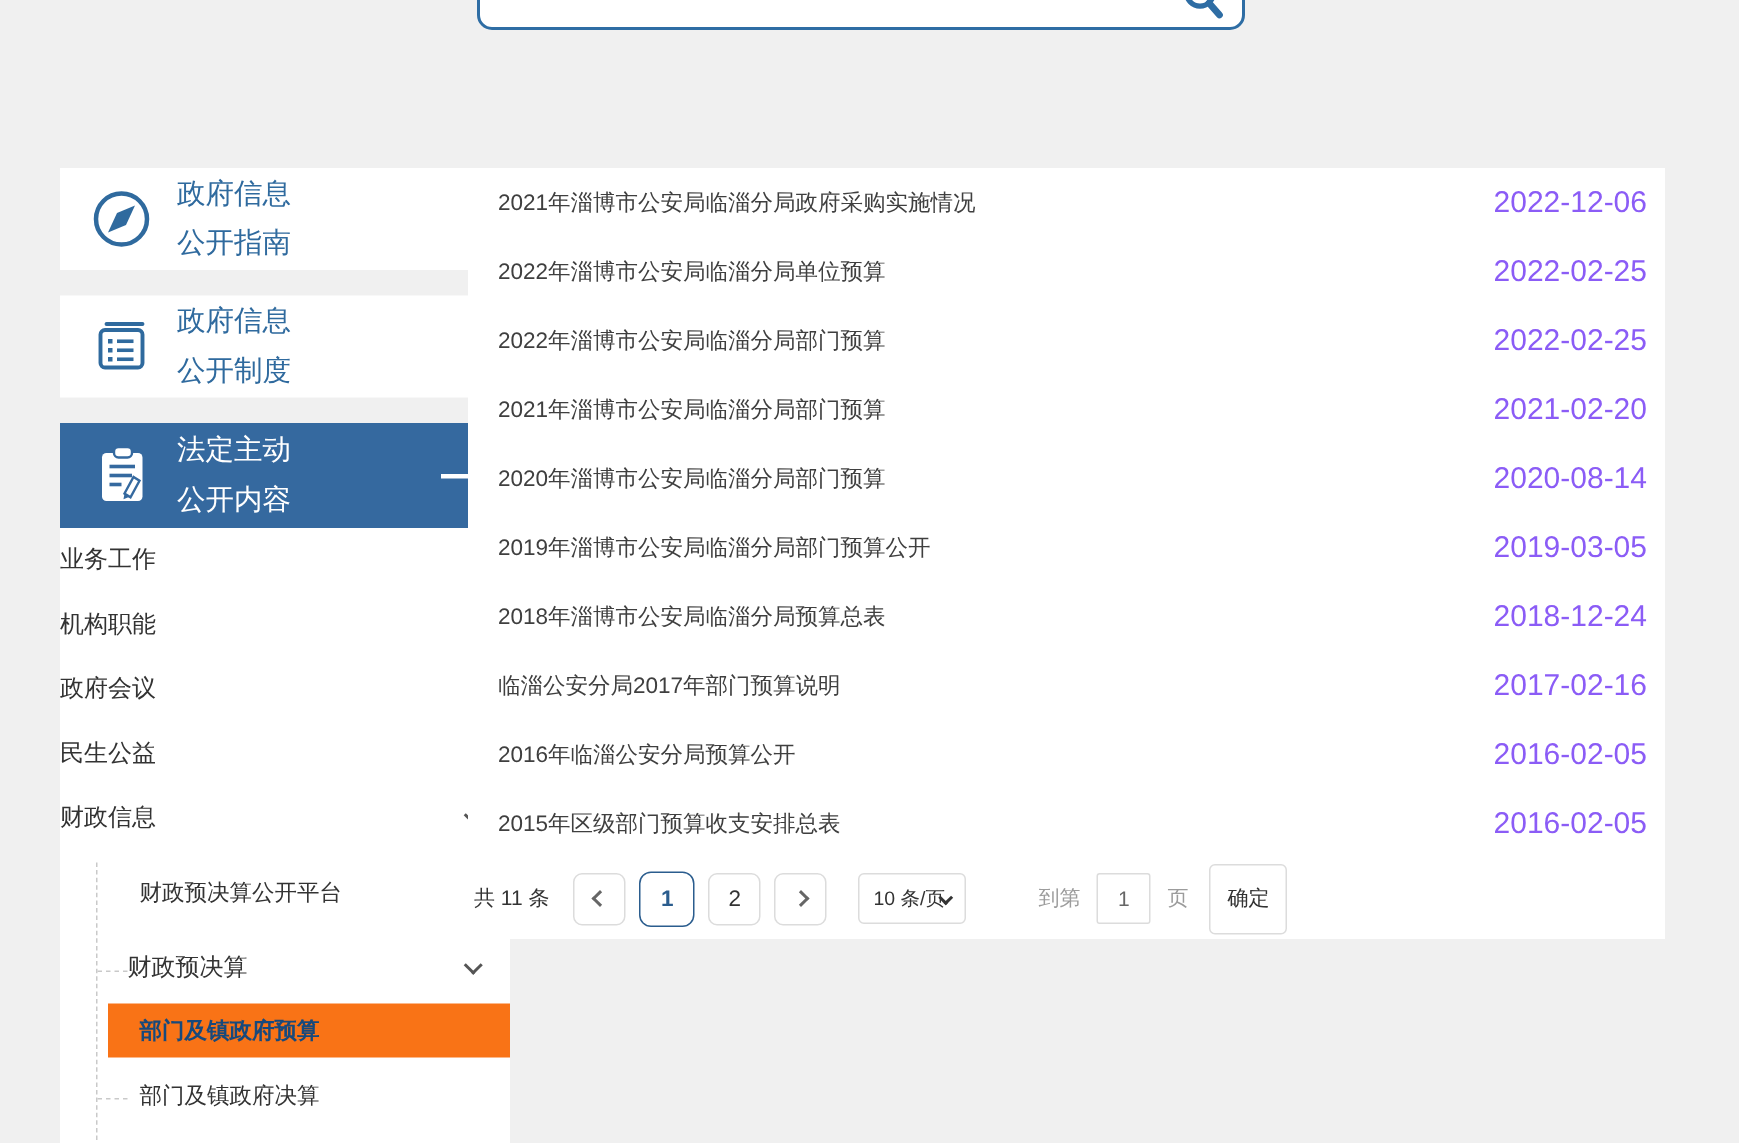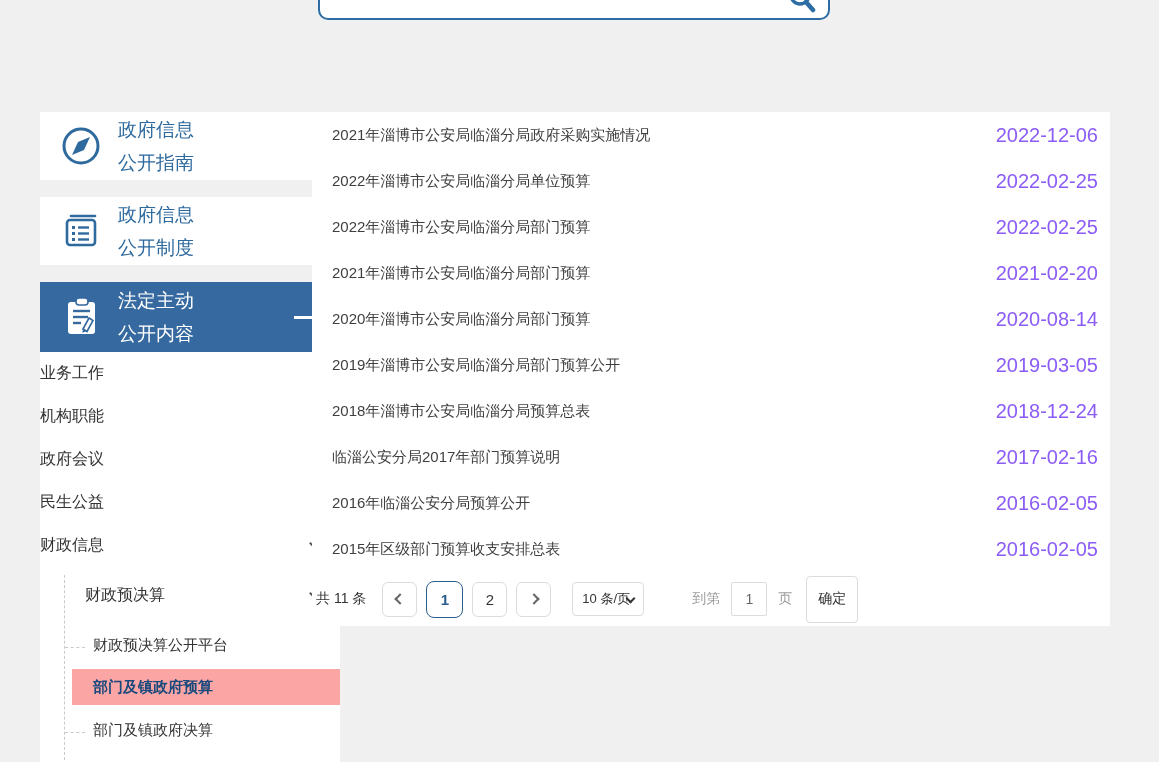--- a/index.html
+++ b/index.html
@@ -51,21 +51,21 @@
   .menu-item {
     position:relative; display:flex; align-items:center;
     height:43px; font-size:16px; color:#333; cursor:pointer;
   }
   .menu-item .chev { position:absolute; right:20px; }
   .menu-item.lvl2 { height:44px; margin-top:6px; padding-left:45px; }
   .menu-item.lvl3 { height:44px; padding-left:53px; font-size:15px; }
   .menu-item.lvl3.first { margin-top:6px; }
   .menu-item.lvl3.active {
     height:36px; margin:2px 0 0 32px; padding-left:21px;
-    background:#fca5a5; color:#17497c; font-weight:bold;font-family:Liberation Serif, serif;
+    background:#f97316; color:#17497c; font-weight:bold;font-family:Liberation Serif, serif;
   }
   .menu-item.lvl3.last { margin-top:3px; }
 
   .tree-vline {
     position:absolute; left:24px; top:223px; height:185px;
     border-left:1px dashed #c9c9c9;
   }
   .tree-hline {
     position:absolute; left:25px; width:20px;
     border-top:1px dashed #c9c9c9;
@@ -200,26 +200,26 @@
       <span class="chev right"></span>
     </div>
     <div class="menu-item">
       <span>民生公益</span>
       <span class="chev right"></span>
     </div>
     <div class="menu-item">
       <span>财政信息</span>
       <span class="chev down"></span>
     </div>
+    <div class="menu-item lvl3 first">
+      <span>财政预决算公开平台</span>
+    </div>
     <div class="menu-item lvl2">
       <span>财政预决算</span>
       <span class="chev down"></span>
-    </div>
-    <div class="menu-item lvl3 first">
-      <span>财政预决算公开平台</span>
     </div>
     <div class="menu-item lvl3 active">
       <span>部门及镇政府预算</span>
     </div>
     <div class="menu-item lvl3 last">
       <span>部门及镇政府决算</span>
     </div>
     <div class="tree-vline"></div>
     <div class="tree-hline h1"></div>
     <div class="tree-hline h2"></div>

